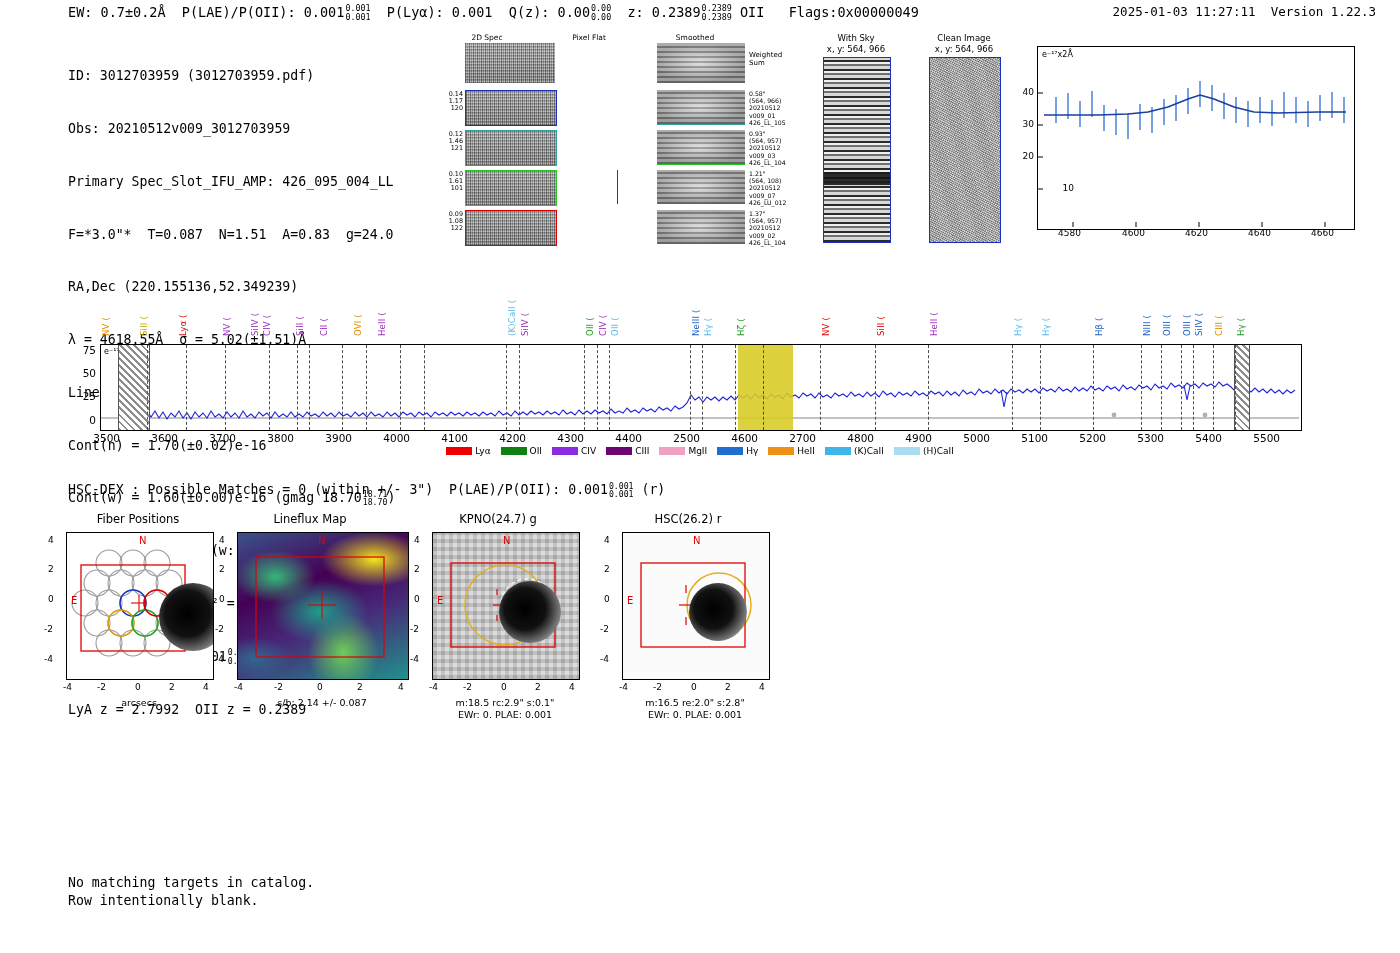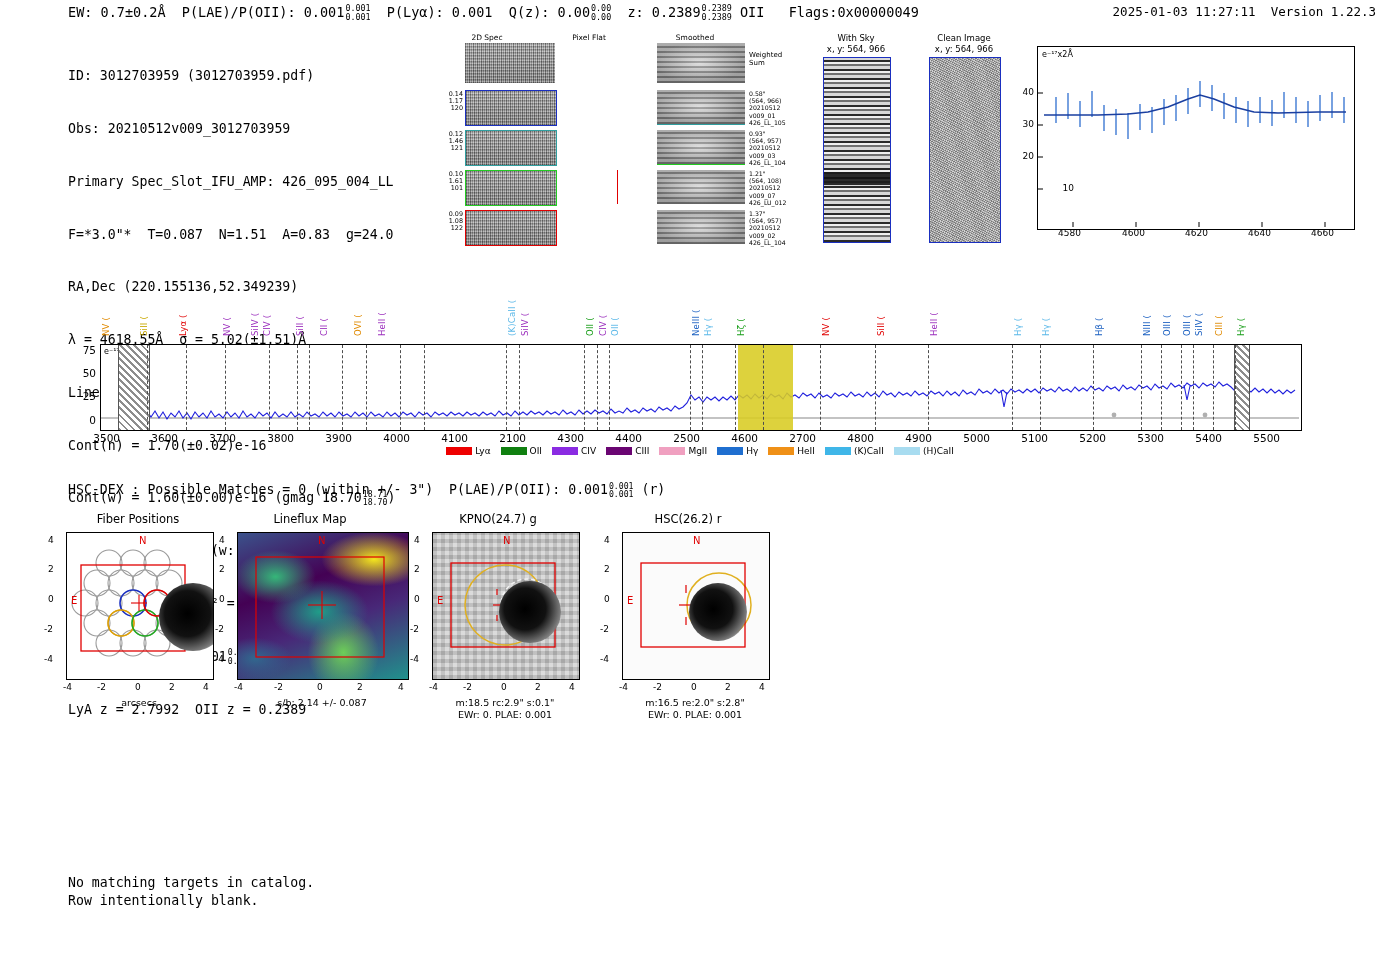--- a/index.html
+++ b/index.html
@@ -601,21 +601,21 @@
 <div class="ylab" style="left:64px; top:390px; width:32px;">25</div>
 <div class="ylab" style="left:64px; top:414px; width:32px;">0</div>
 
 <div class="xlab" style="left:80px; top:432px; width:40px;">3500</div>
 <div class="xlab" style="left:138px; top:432px; width:40px;">3600</div>
 <div class="xlab" style="left:196px; top:432px; width:40px;">3700</div>
 <div class="xlab" style="left:254px; top:432px; width:40px;">3800</div>
 <div class="xlab" style="left:312px; top:432px; width:40px;">3900</div>
 <div class="xlab" style="left:370px; top:432px; width:40px;">4000</div>
 <div class="xlab" style="left:428px; top:432px; width:40px;">4100</div>
-<div class="xlab" style="left:486px; top:432px; width:40px;">2100</div>
+<div class="xlab" style="left:486px; top:432px; width:40px;">4200</div>
 <div class="xlab" style="left:544px; top:432px; width:40px;">4300</div>
 <div class="xlab" style="left:602px; top:432px; width:40px;">4400</div>
 <div class="xlab" style="left:660px; top:432px; width:40px;">2500</div>
 <div class="xlab" style="left:718px; top:432px; width:40px;">4600</div>
 <div class="xlab" style="left:776px; top:432px; width:40px;">2700</div>
 <div class="xlab" style="left:834px; top:432px; width:40px;">4800</div>
 <div class="xlab" style="left:892px; top:432px; width:40px;">4900</div>
 <div class="xlab" style="left:950px; top:432px; width:40px;">5000</div>
 <div class="xlab" style="left:1008px; top:432px; width:40px;">5100</div>
 <div class="xlab" style="left:1066px; top:432px; width:40px;">5200</div>

